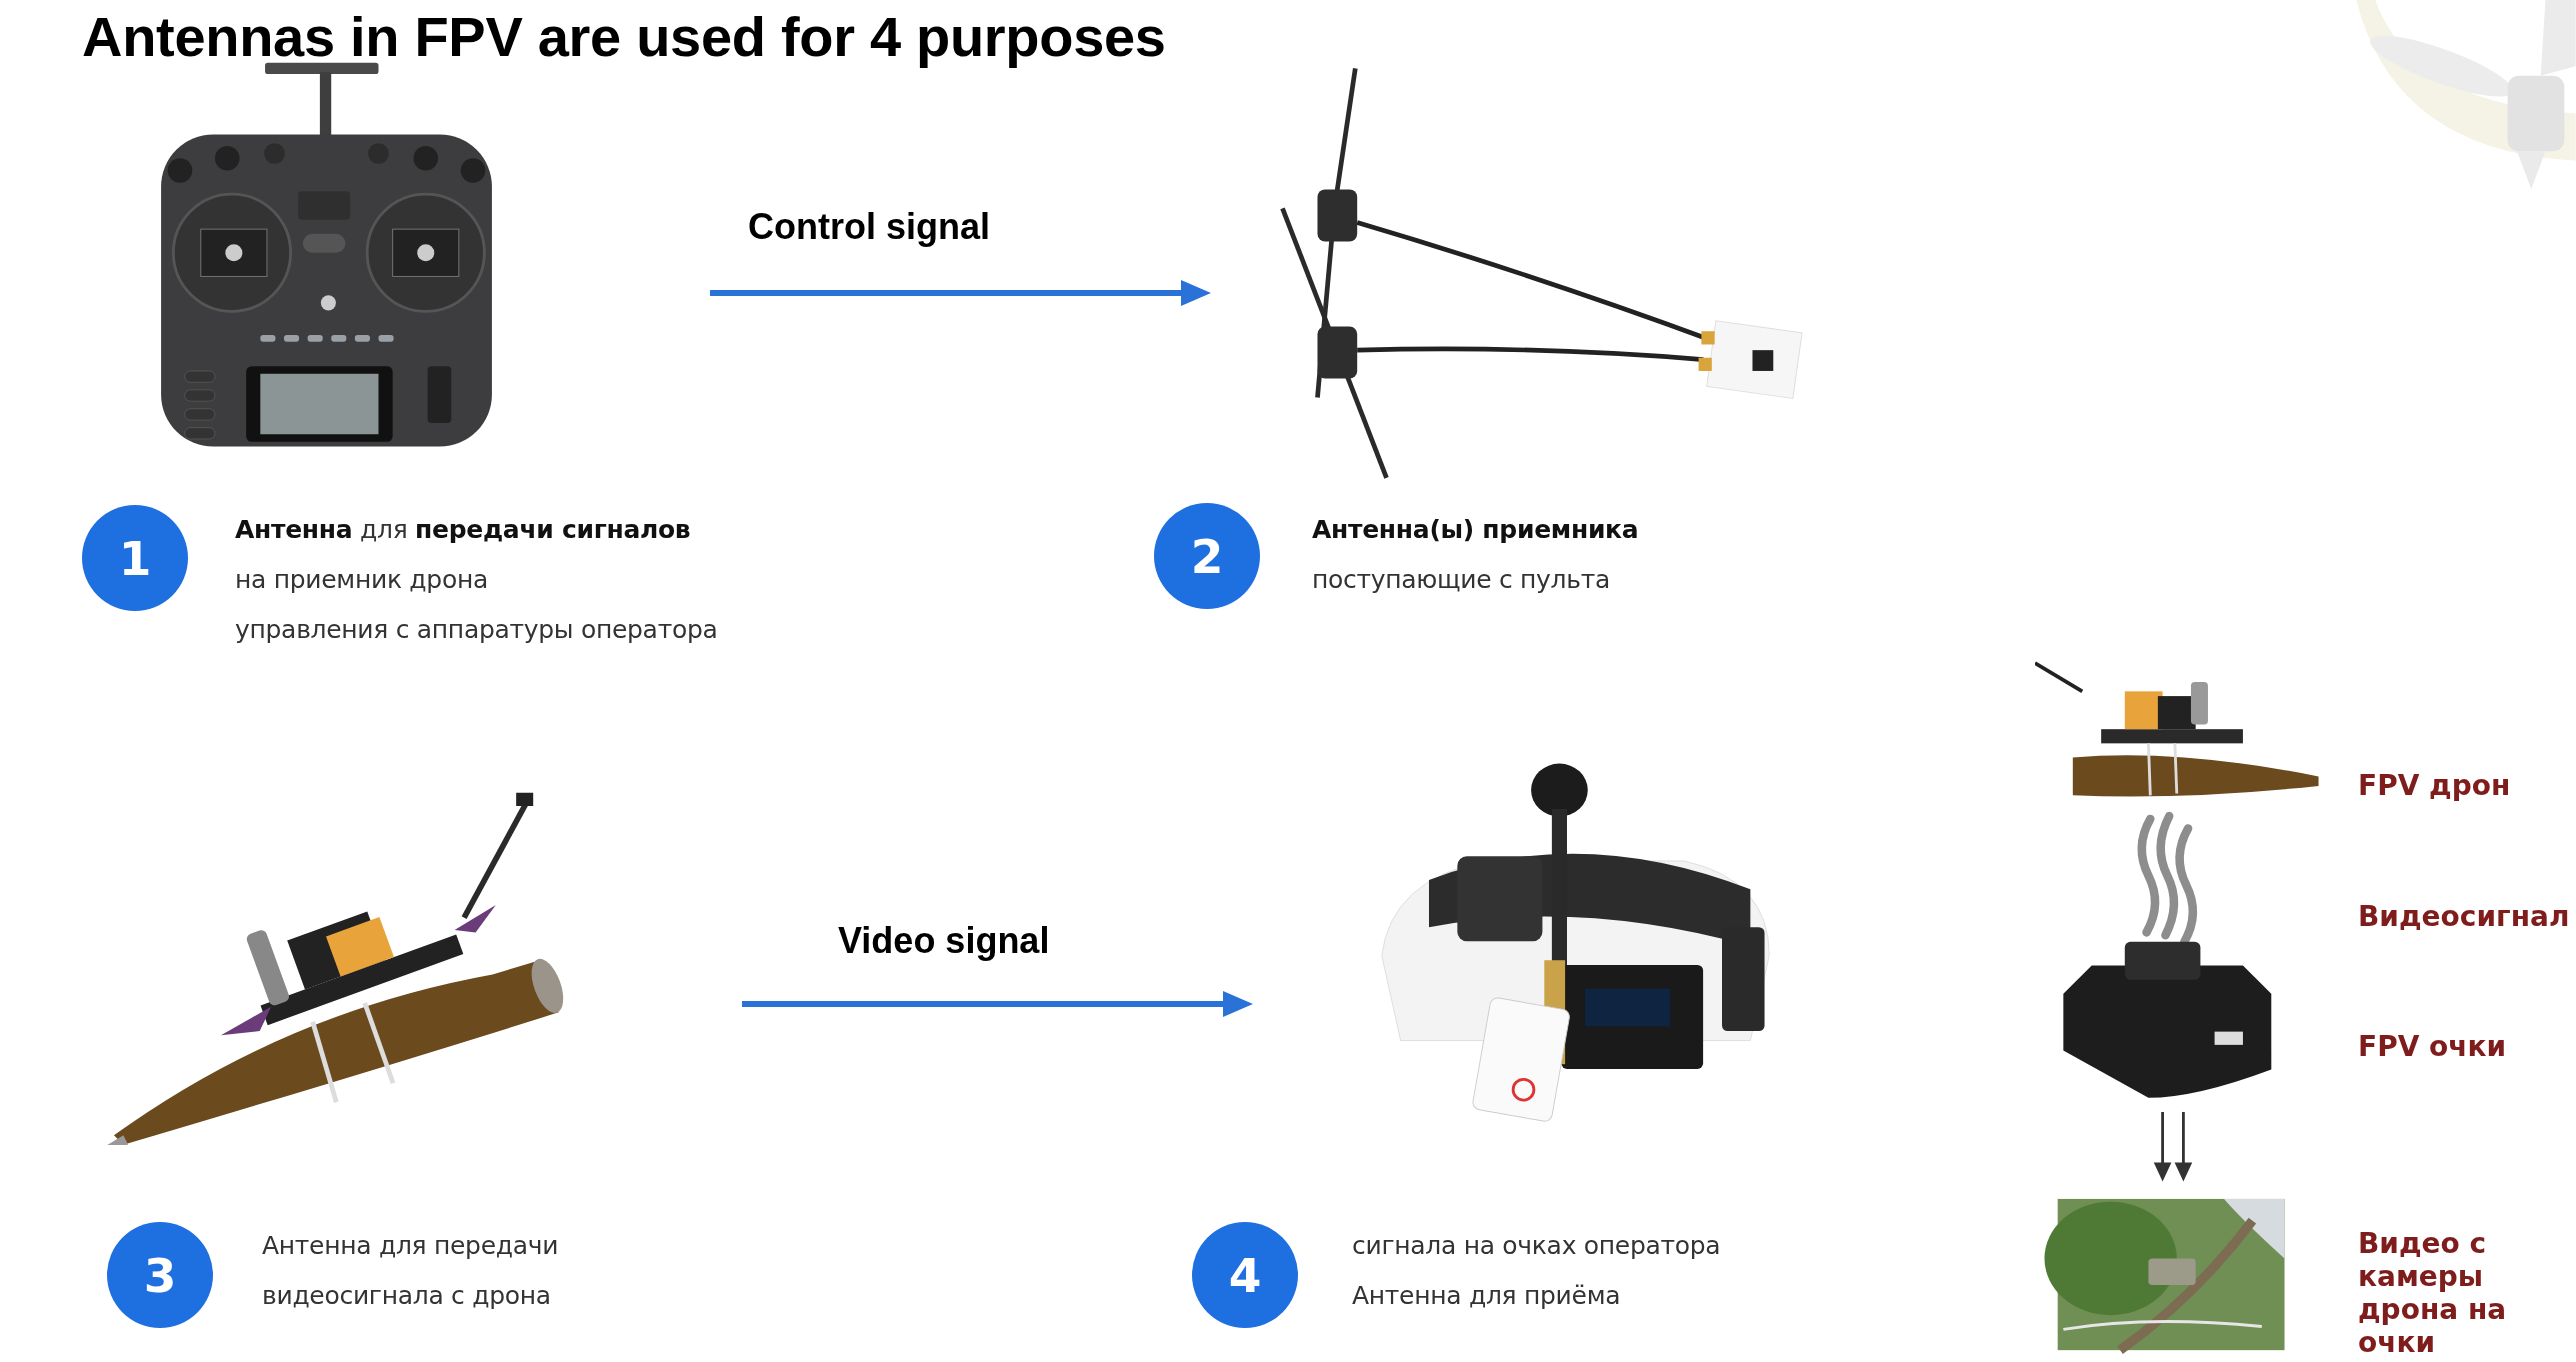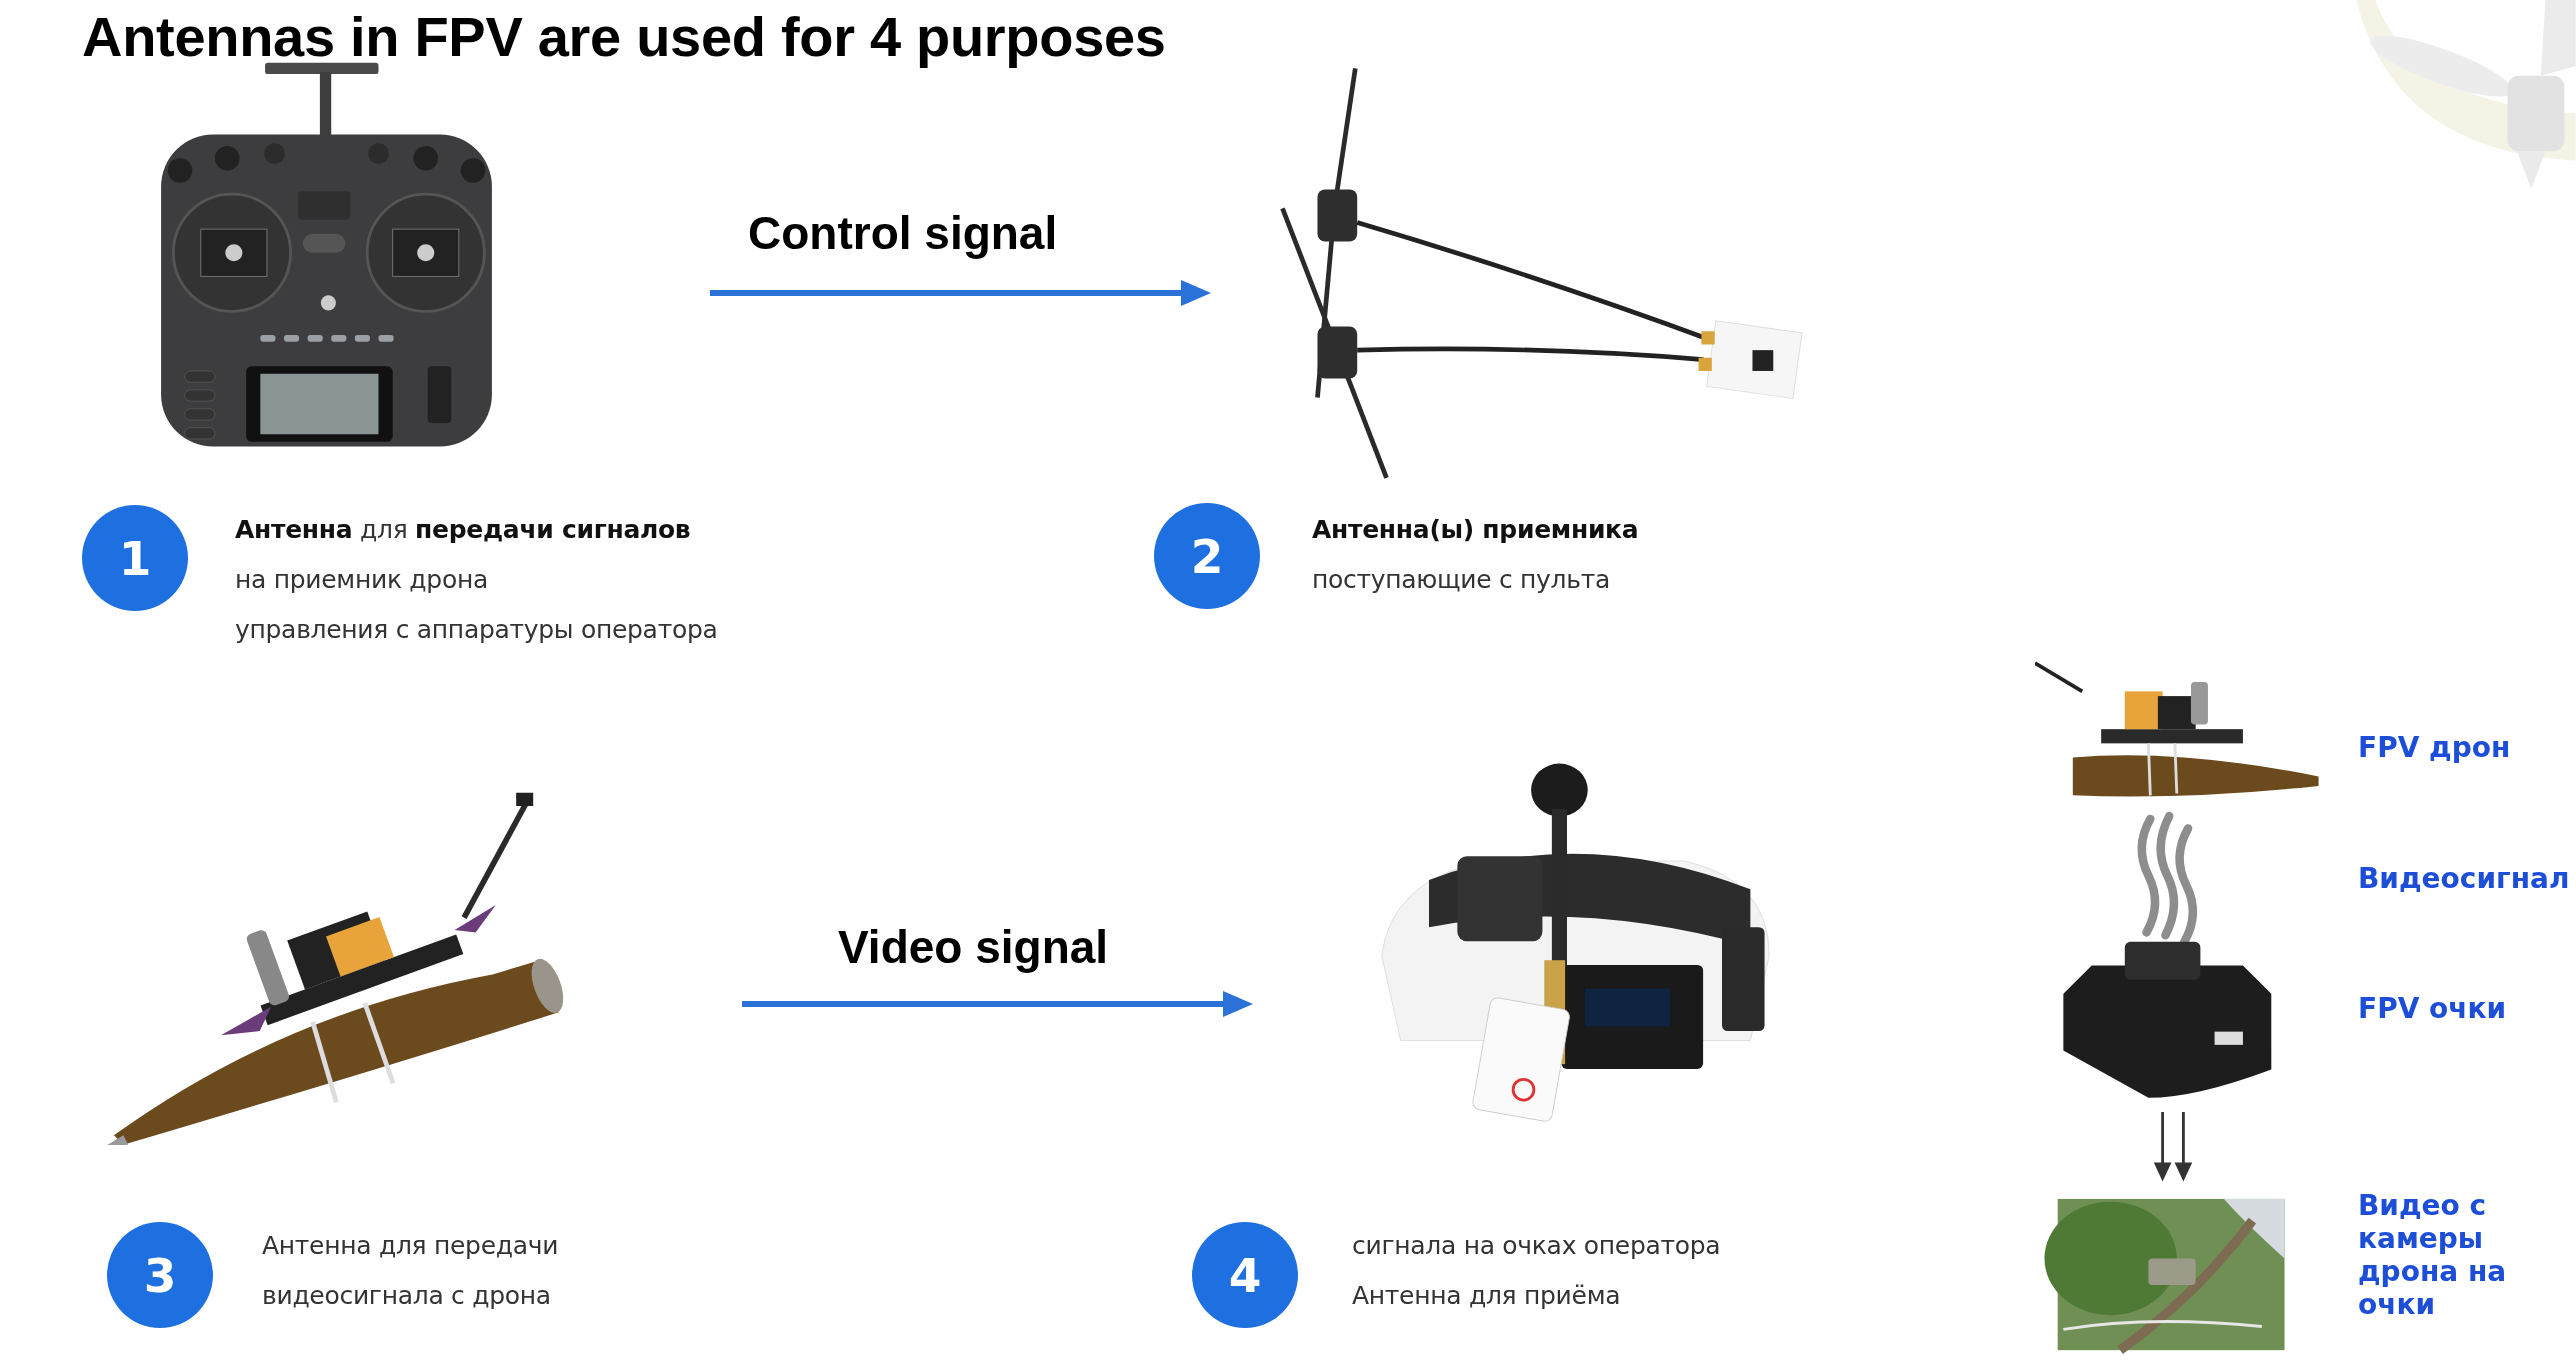--- a/index.html
+++ b/index.html
@@ -1,25 +1,25 @@
 <!DOCTYPE html>
 <html style="font-size:15px"><head>
 <meta charset="utf-8">
 <style>
   html, body { margin:0; padding:0; }
   body { width:2576px; height:1363px; background:#ffffff; position:relative; overflow:hidden; font-family:"Liberation Sans", sans-serif; }
   .abs { position:absolute; }
   .title { left:82px; top:3.8px; font-size:56px; font-weight:bold; color:#000; letter-spacing:-0.3px; white-space:nowrap; }
-  .signal-label { font-size:46px; font-weight:bold; color:#000; white-space:nowrap; }
+  .signal-label { font-size:36px; font-weight:bold; color:#000; white-space:nowrap; }
   .arrow { height:5.7px; background:#2a72d8; }
   .arrow::after { content:""; position:absolute; right:-28px; top:-10.4px; border-left:30px solid #2a72d8; border-top:13.2px solid transparent; border-bottom:13.2px solid transparent; }
   .num { width:106px; height:106px; border-radius:50%; background:#1e6fe0; color:#fff; font-family:"DejaVu Sans", sans-serif; font-weight:bold; font-size:47px; display:flex; align-items:center; justify-content:center; }
   .desc { font-family:"DejaVu Sans", sans-serif; font-size:25px; line-height:50px; color:#333; white-space:nowrap; letter-spacing:-0.3px; }
   .desc b { color:#111; }
-  .rlabel { font-family:"DejaVu Sans", sans-serif; font-weight:bold; font-size:28px; line-height:33px; color:#1d4ed8; white-space:nowrap; }
+  .rlabel { font-family:"DejaVu Sans", sans-serif; font-weight:bold; font-size:28px; line-height:33px; color:#7f1d1d; white-space:nowrap;margin-top:38px; }
   .wave { fill:none; stroke:#8d8d8d; stroke-width:9; stroke-linecap:round; }
 </style>
 </head>
 <body>
 
 <div class="abs title">Antennas in FPV are used for 4 purposes</div>
 
 <svg class="abs" style="left:2356px;top:0" width="220" height="208" viewBox="0 0 232 220">
   <path d="M20 0 Q60 110 232 120 L232 170 Q40 160 0 0 Z" fill="#f4f3e6"></path>
   <ellipse cx="90" cy="70" rx="80" ry="18" transform="rotate(20 90 70)" fill="#ececec"></ellipse>

